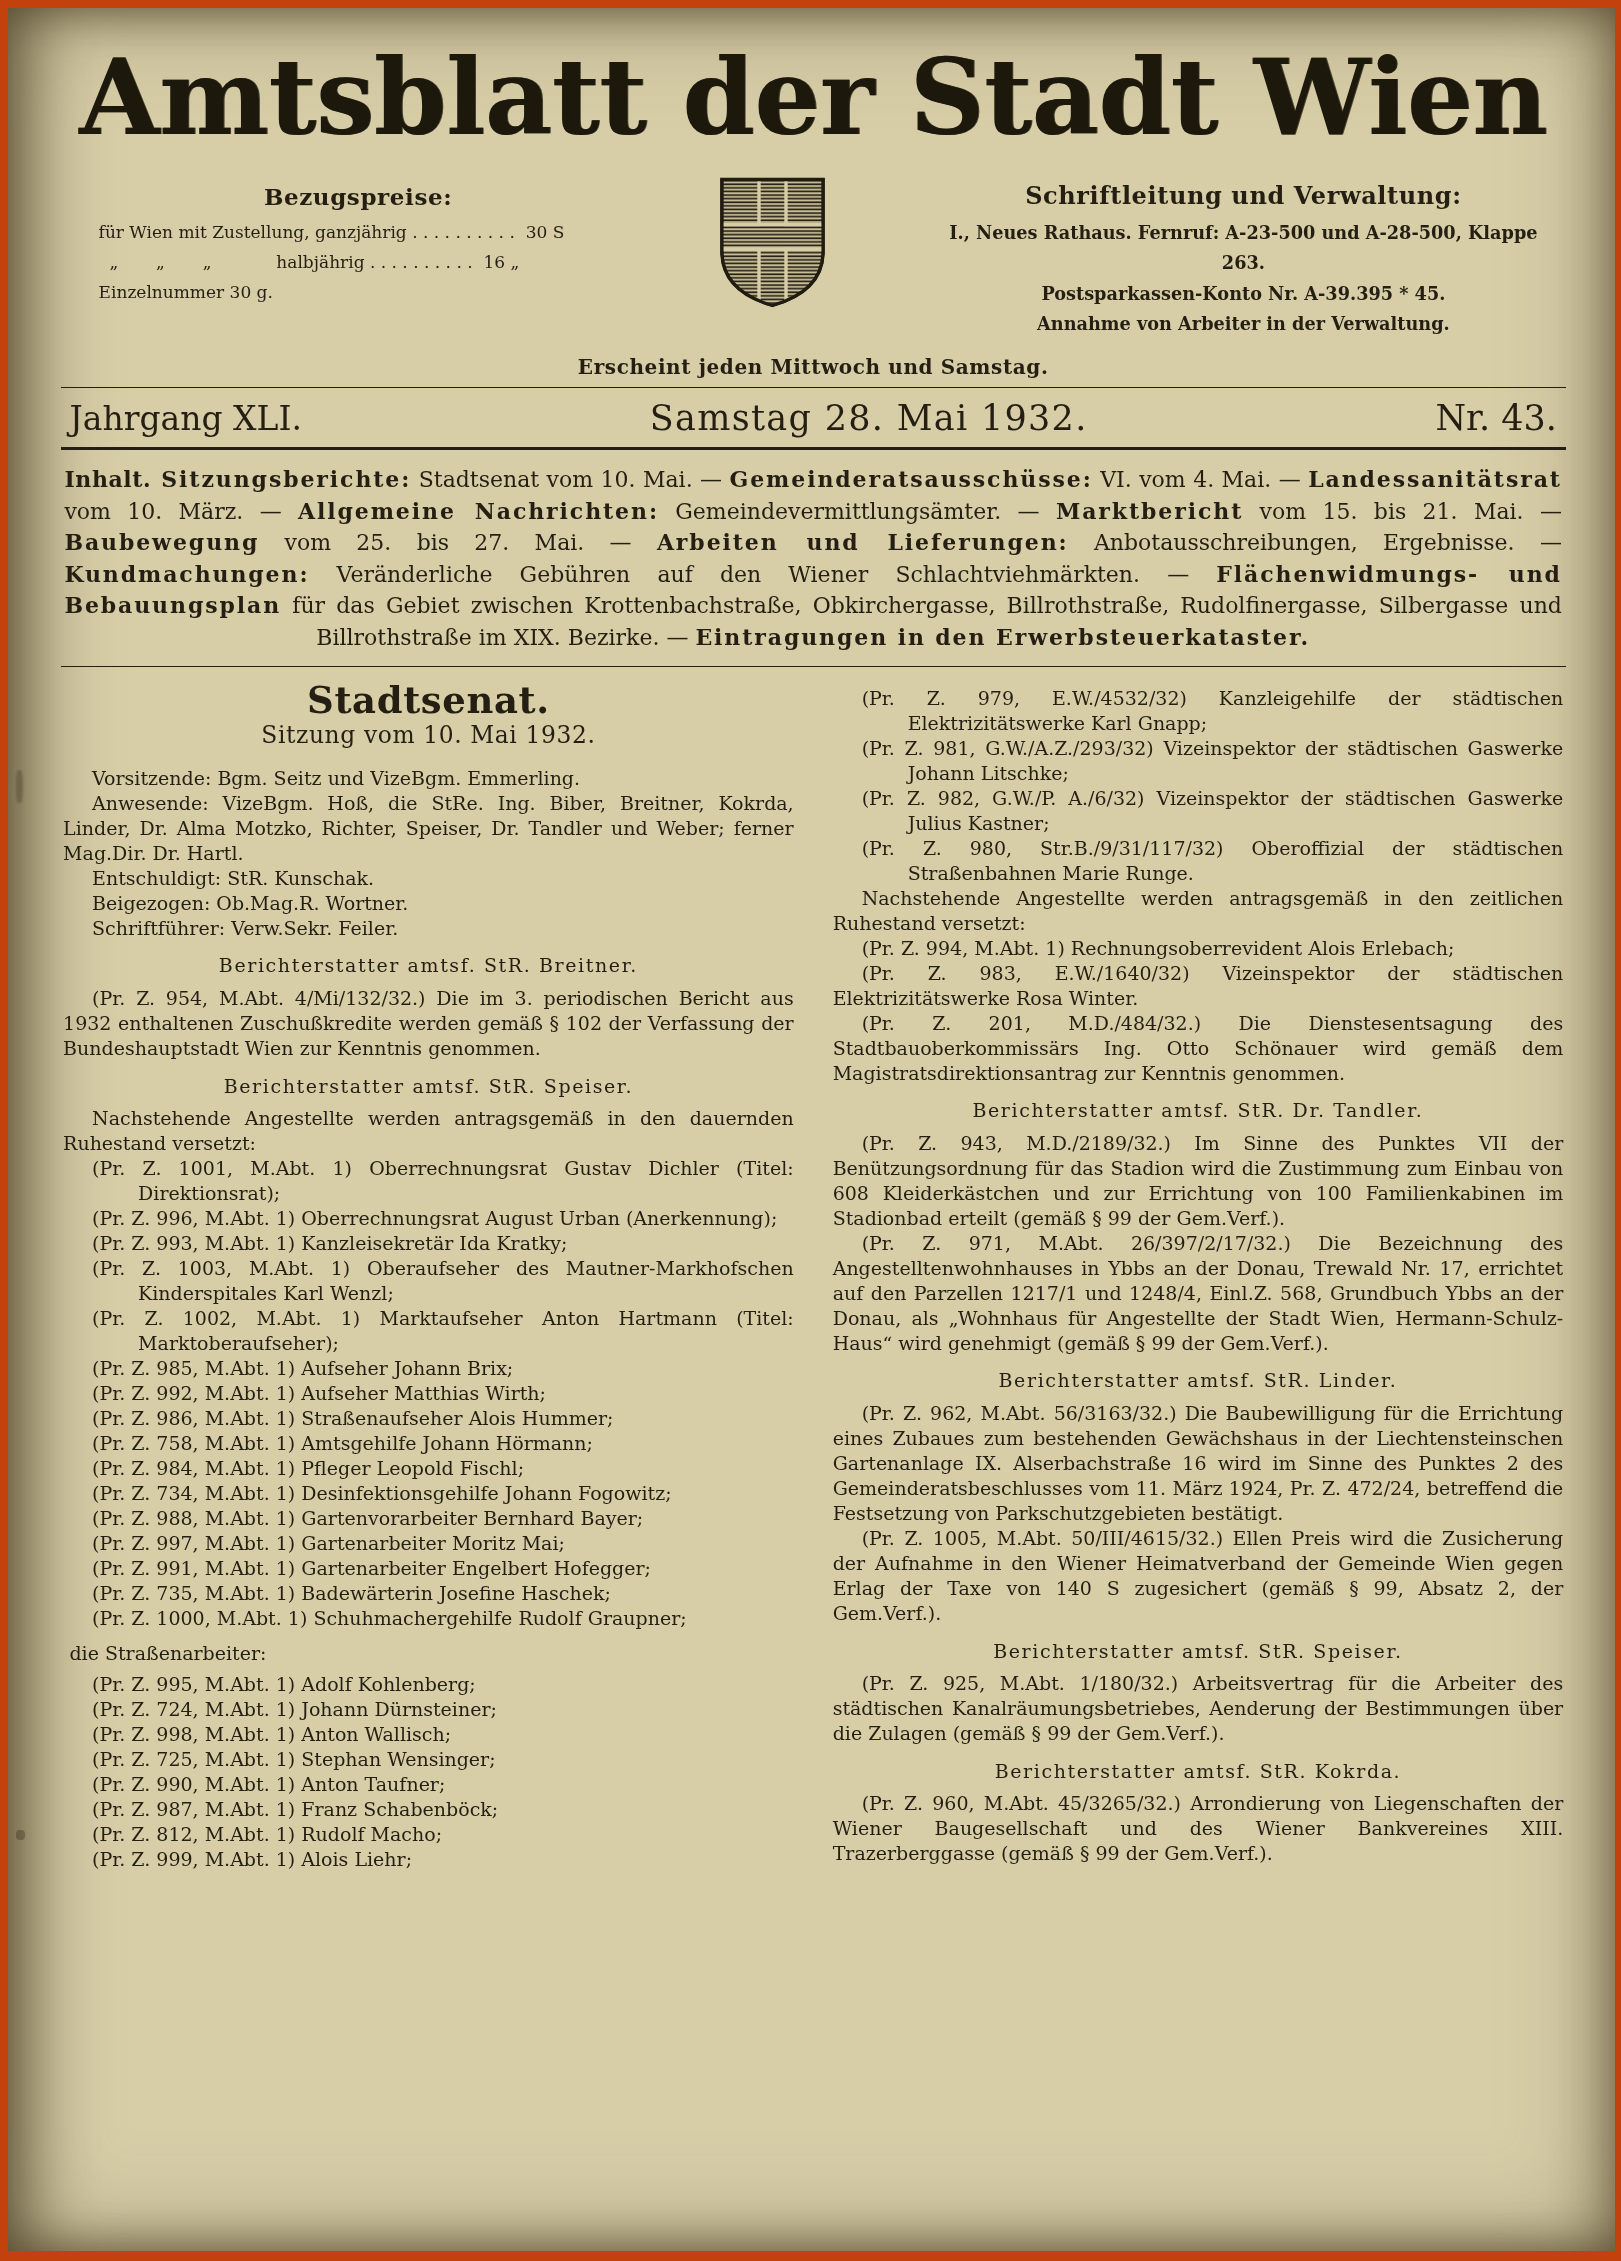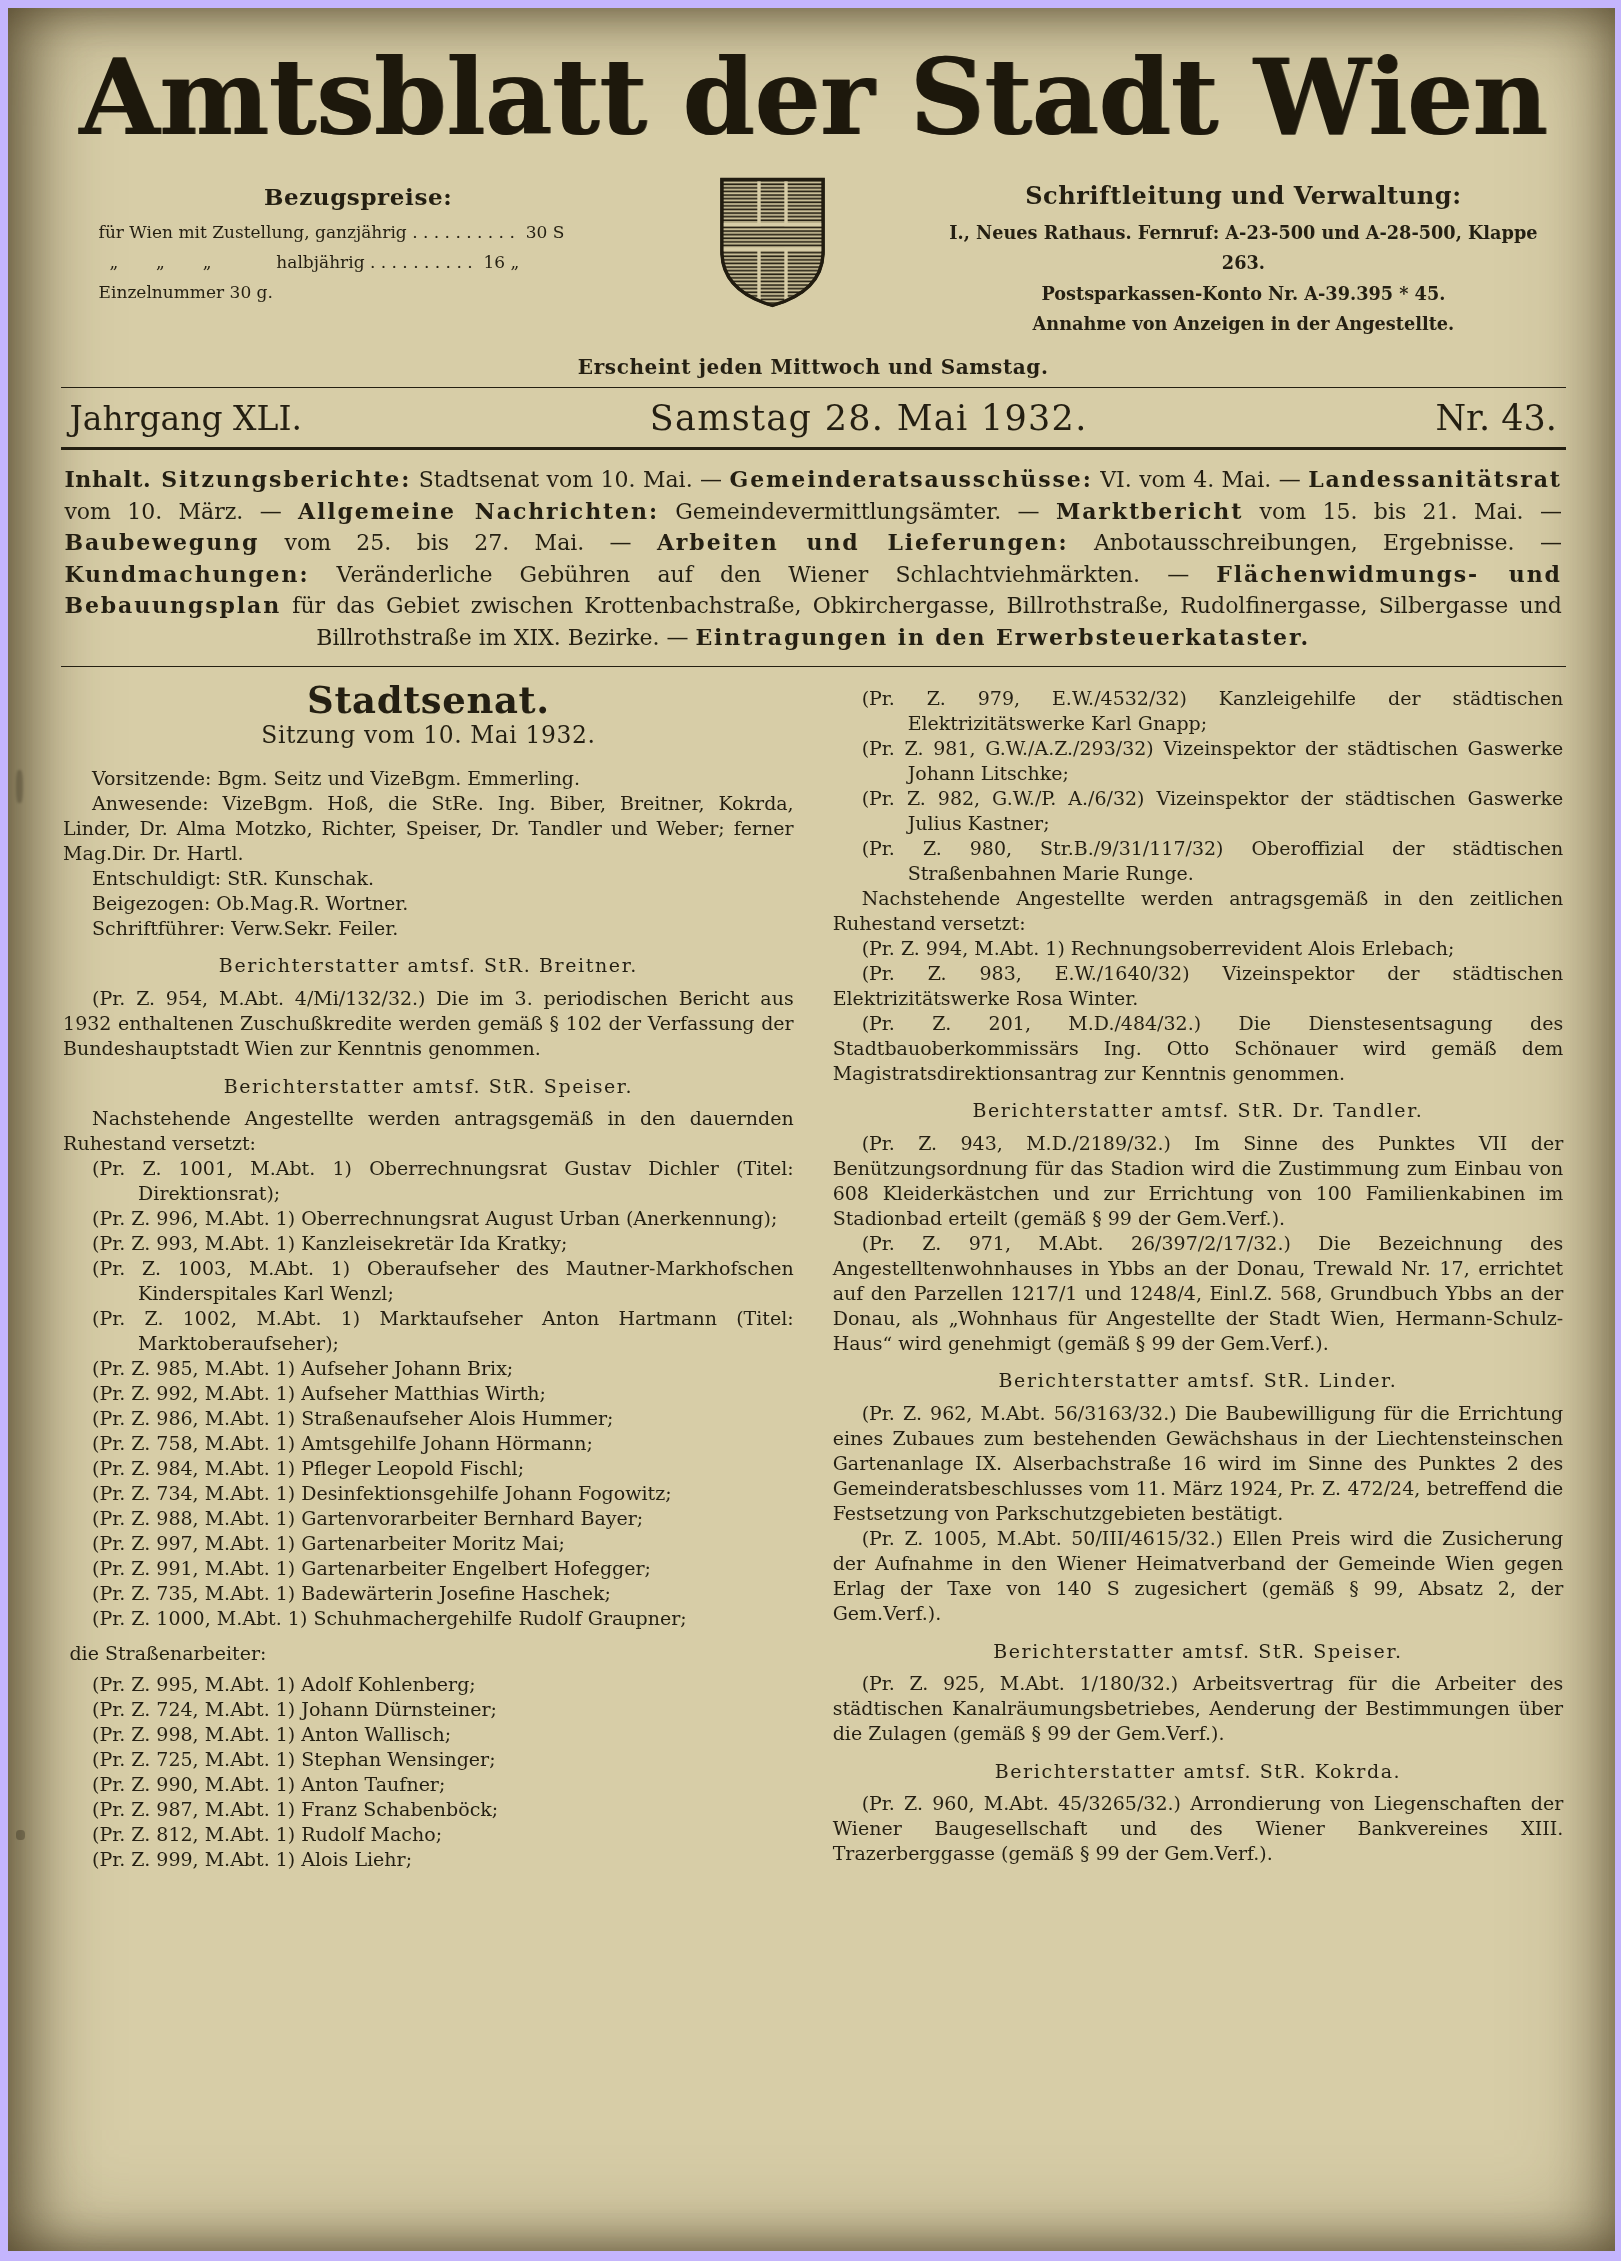--- a/index.html
+++ b/index.html
@@ -1,20 +1,20 @@
 <!DOCTYPE html>
 <html lang="de" style="font-size:10px"><head>
 <meta charset="utf-8">
 <title>Amtsblatt der Stadt Wien</title>
 <style>
   *{box-sizing:border-box;margin:0;padding:0}
   html,body{background:#0e0c08}
   body{font-family:"DejaVu Serif","Liberation Serif",serif;color:#241f12}
 
-  .page{width:1621px;height:2261px;background:#c4b5fd;padding:7.6px 6.3px 10px 7.6px;position:relative}
+  .page{width:1621px;height:2261px;background:#c2410c;padding:7.6px 6.3px 10px 7.6px;position:relative}
   .paper{width:100%;height:100%;padding:19px 49px 25px 53px;overflow:hidden;position:relative;
     background:#d7cda7;
     box-shadow: inset 0 0 101px rgba(88,74,44,.5),
                 inset 44px 0 63px -25px rgba(58,46,24,.62),
                 inset -28.5px 0 51px -19px rgba(58,46,24,.42),
                 inset 0 25px 38px -19px rgba(58,46,24,.35),
                 inset 0 -25px 38px -19px rgba(58,46,24,.35);}
 
   .masthead{margin-top:16.4px;text-align:center;font-weight:bold;font-size:104px;line-height:1.05;
     letter-spacing:-0.6px;color:#1d180c;text-shadow:0.9px 0 0 rgba(29,24,12,.75)}
@@ -95,21 +95,21 @@
             <rect x="39.5" y="45.5" width="21" height="19" fill="url(#hatchH)"></rect>
           </g>
           <path d="M5,4 H95 V68 Q95 103 50 116 Q5 103 5 68 Z" fill="none" stroke="#211c10" stroke-width="3"></path>
         </svg>
       </div>
 
       <div class="admin">
         <div class="blk-heading">Schriftleitung und Verwaltung:</div>
         <div class="adminline">I., Neues Rathaus. Fernruf: A-23-500 und A-28-500, Klappe 263.</div>
         <div class="adminline">Postsparkassen-Konto Nr. A-39.395 * 45.</div>
-        <div class="adminline">Annahme von Anzeigen in der Angestellte.</div>
+        <div class="adminline">Annahme von Arbeiter in der Verwaltung.</div>
       </div>
     </div>
 
     <div class="schedule">Erscheint jeden Mittwoch und Samstag.</div>
 
     <hr class="rule">
 
     <div class="dateline">
       <div class="vol">Jahrgang XLI.</div>
       <div class="date">Samstag 28. Mai 1932.</div>

